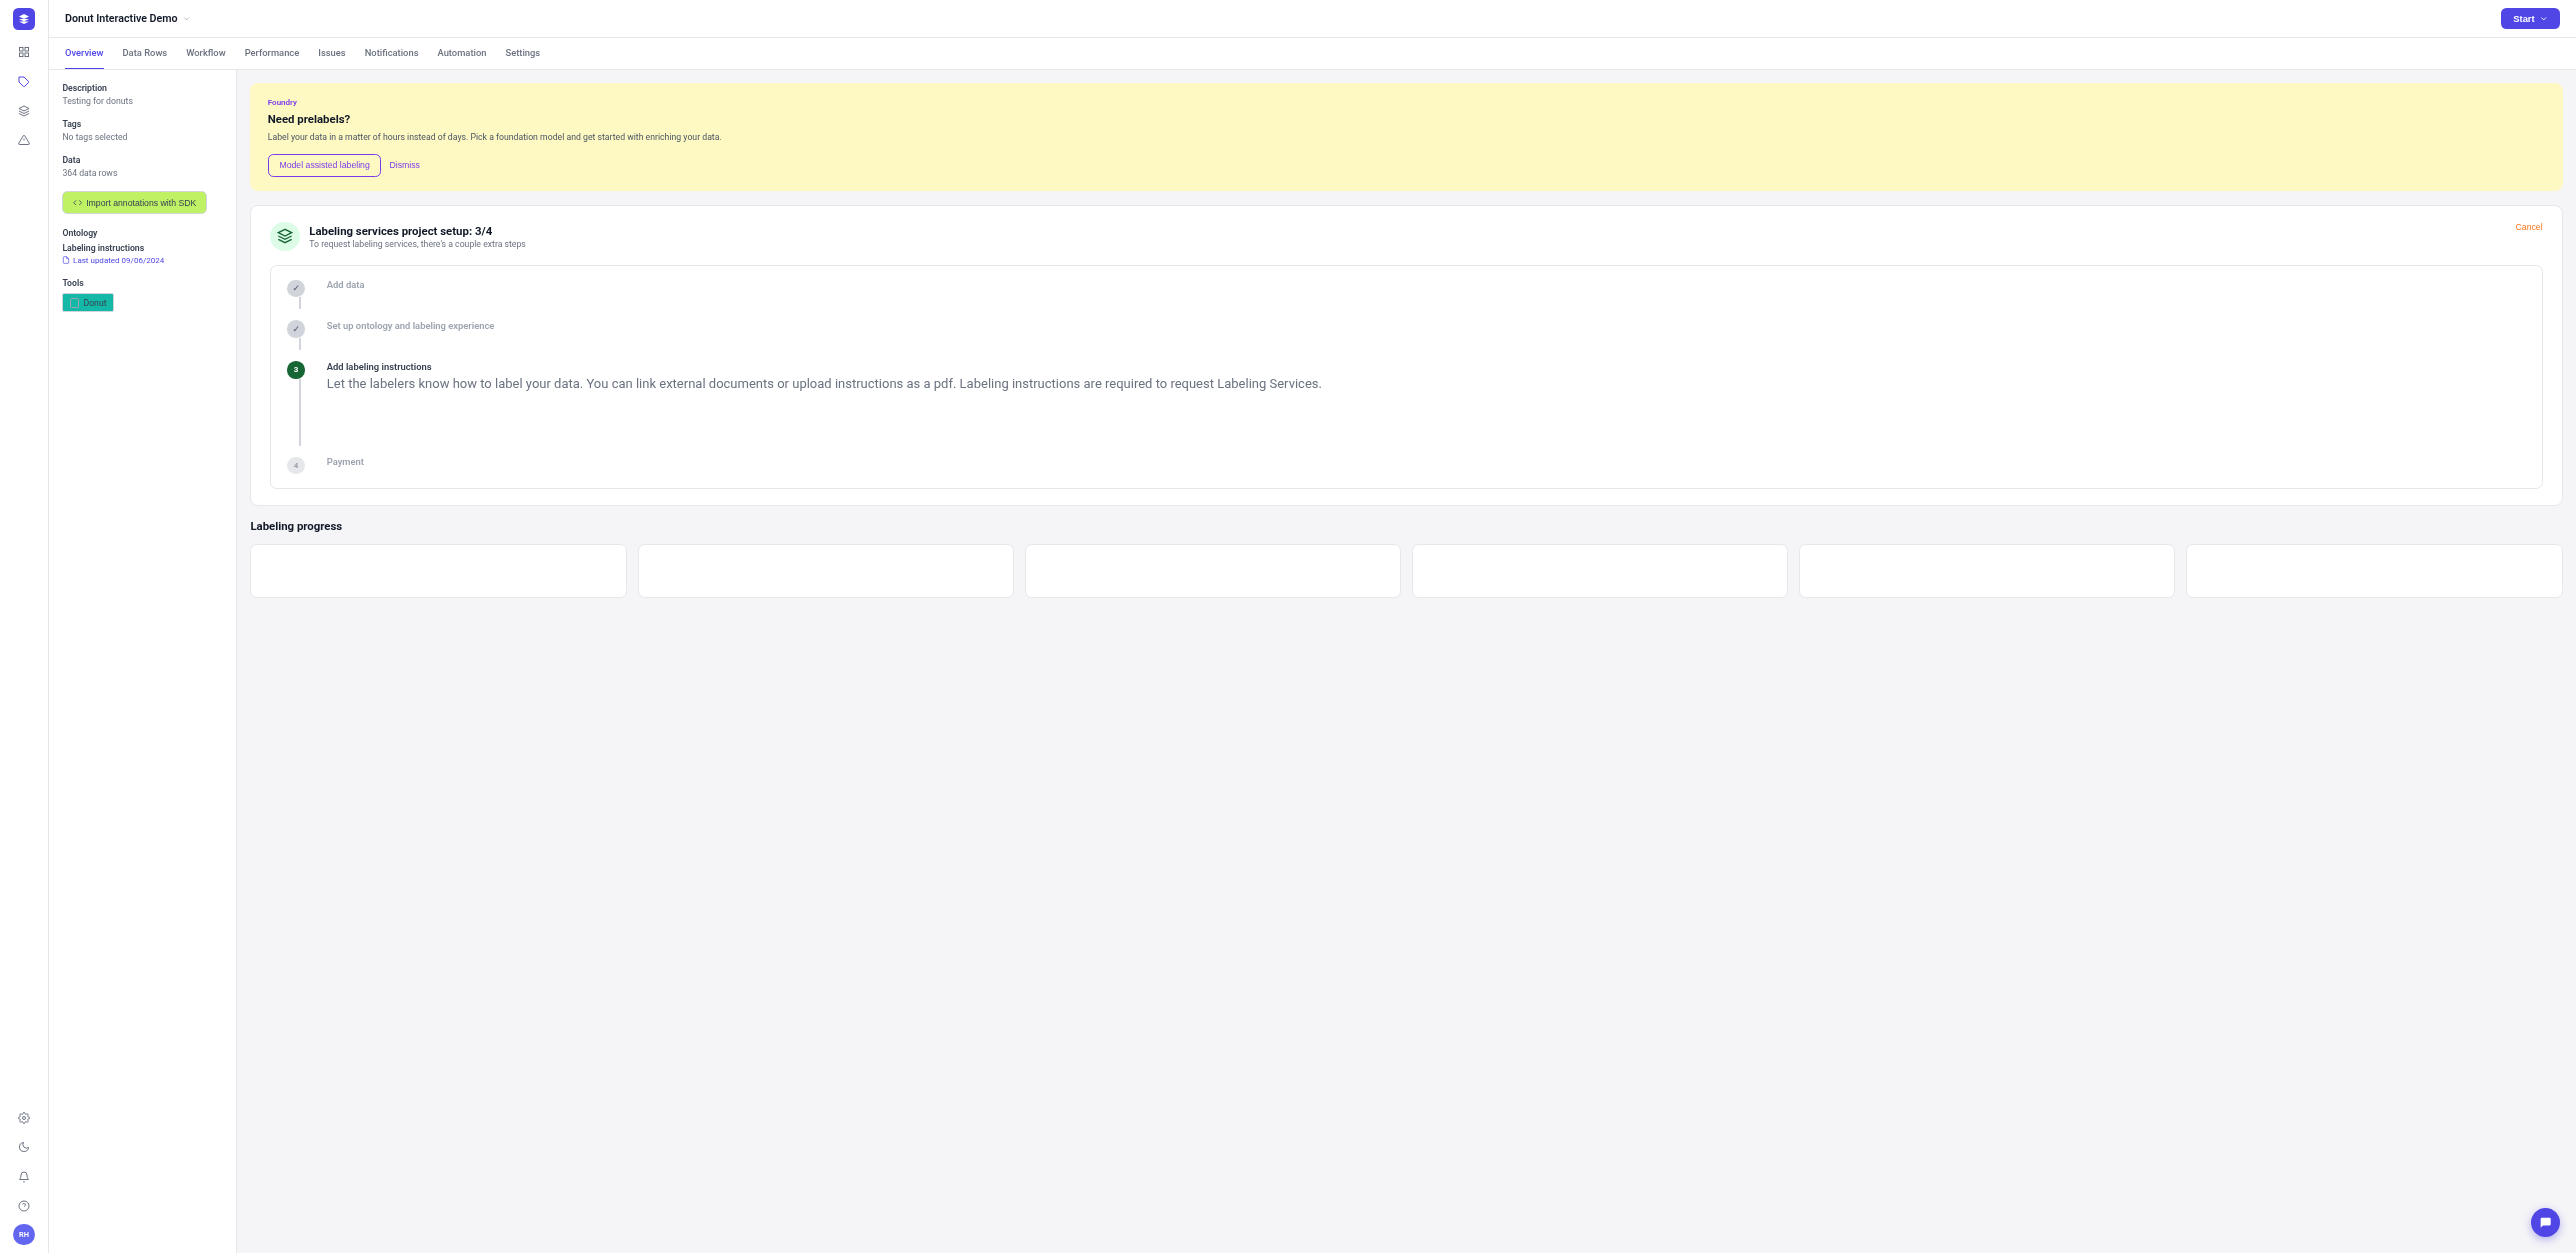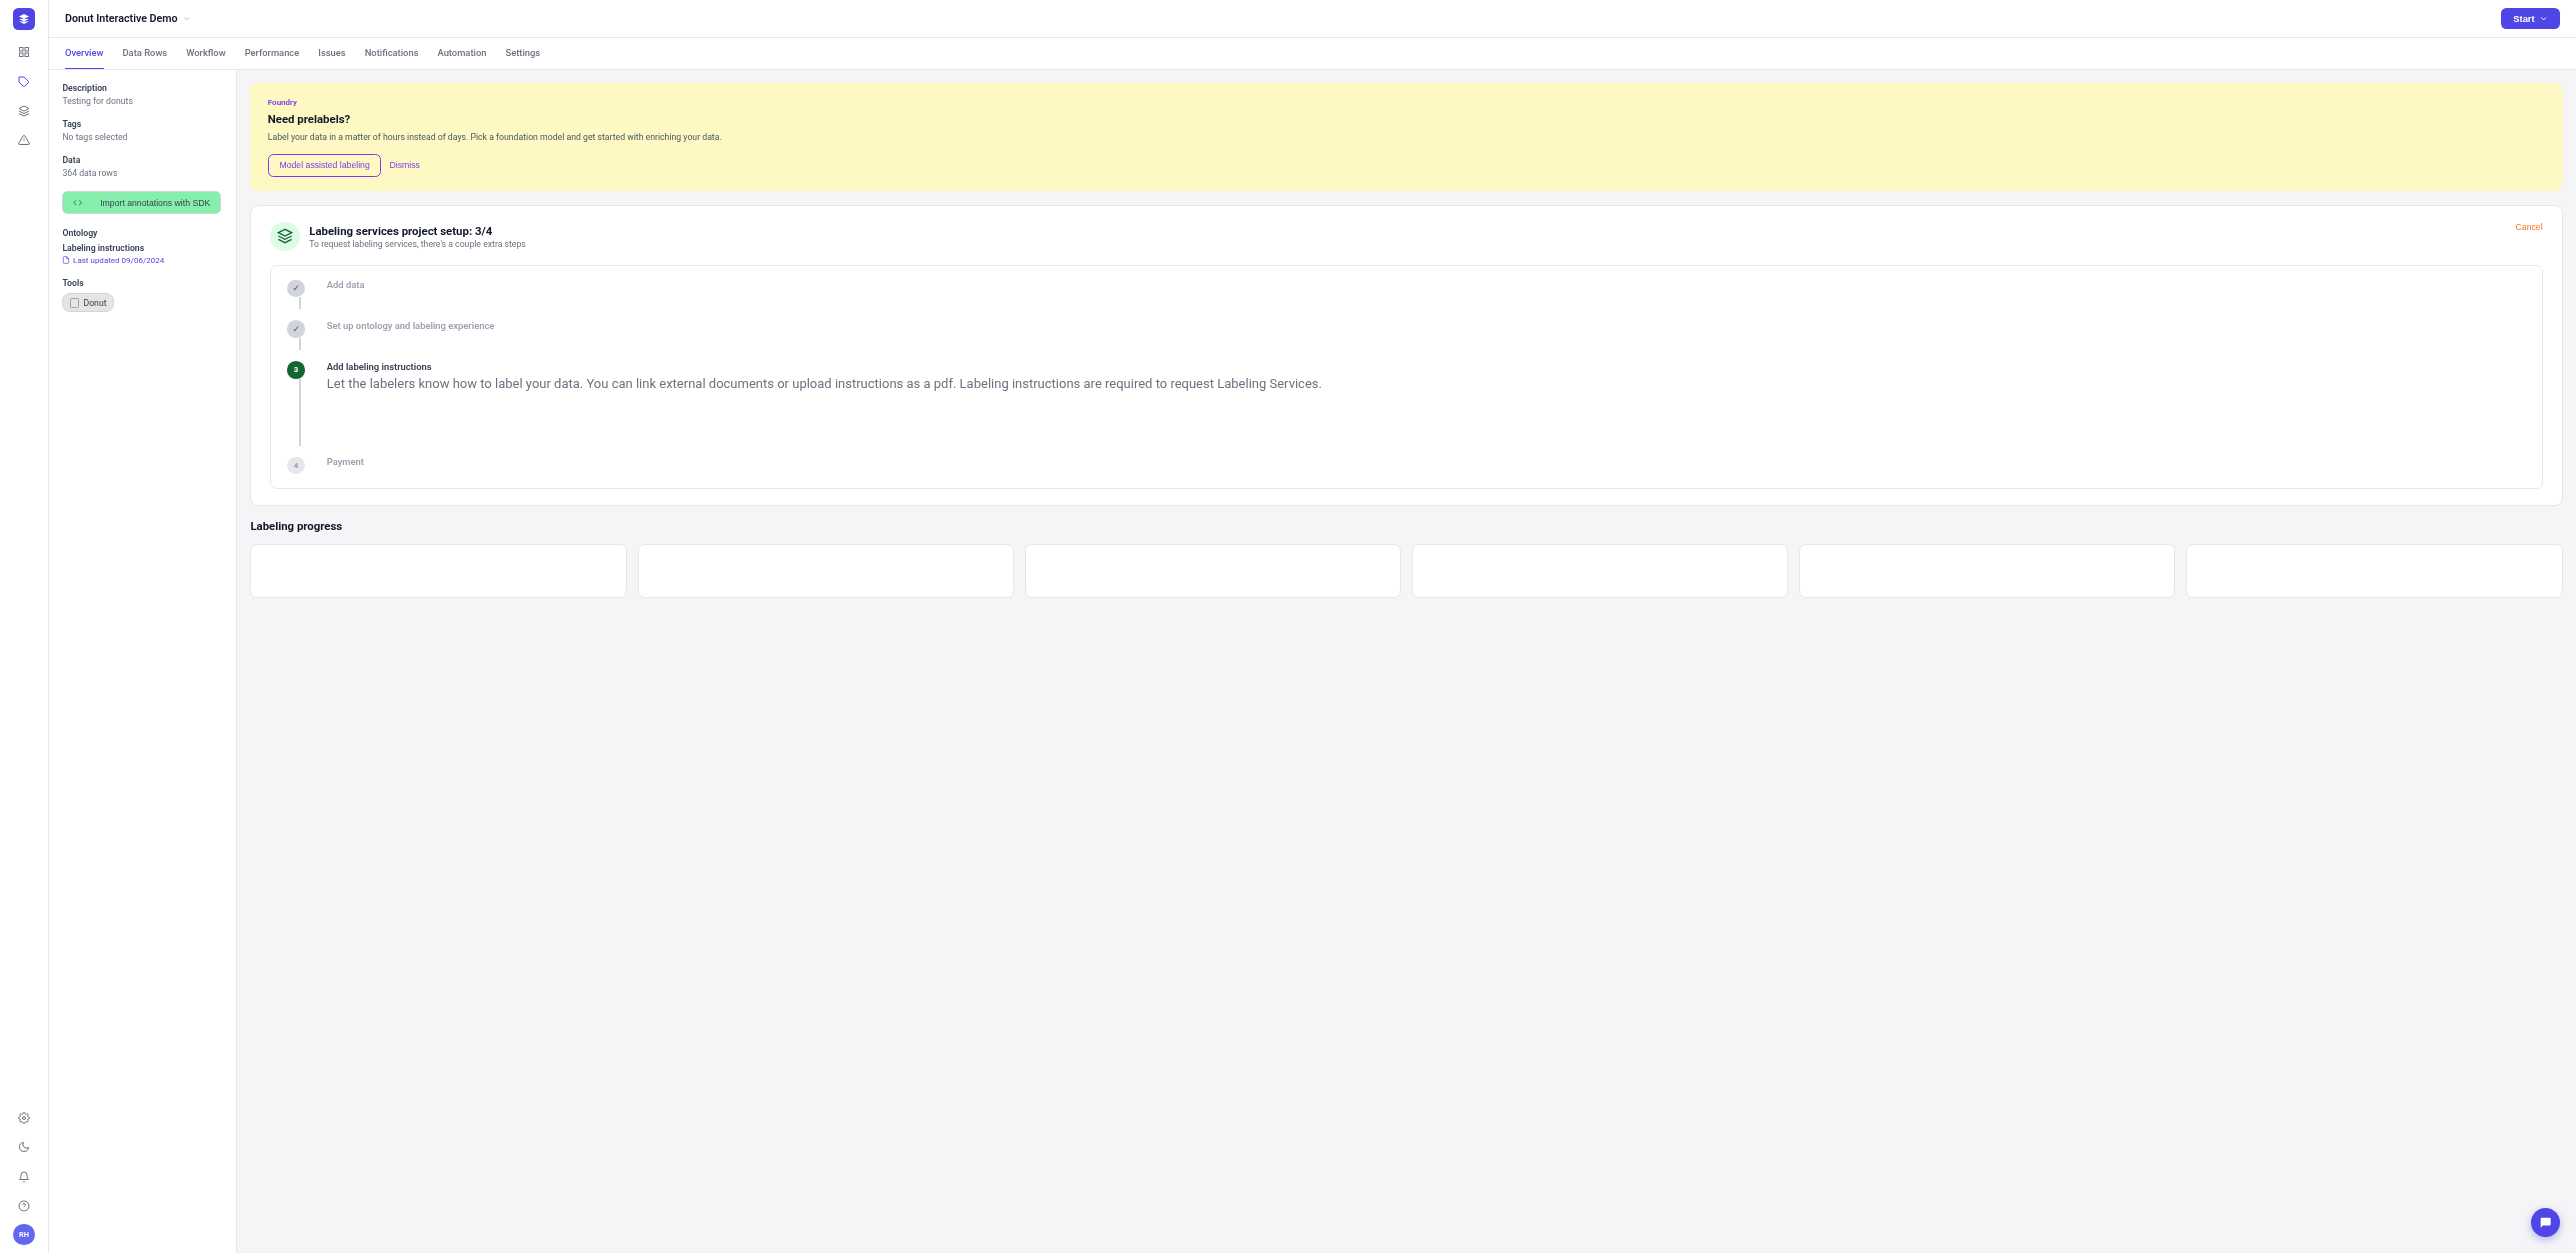--- a/index.html
+++ b/index.html
@@ -138,40 +138,40 @@
       color: #374151;
       margin-bottom: 2.7px;
     }
     .panel-value {
       font-size: 8.7px;
       color: #6b7280;
     }
     .import-btn {
       display: flex;
       align-items: center;
-      gap: 18px;
+      gap: 4px;
       border: 0.7px solid #d1d5db;
       border-radius: 5.4px;
       padding: 5.4px 9.4px;
       font-size: 8.7px;
       color: #374151;
-      background: #86efac;
+      background: #bef264;
       cursor: pointer;
       margin-top: 4px;
     }
     .tool-badge {
       display: flex;
       align-items: center;
       gap: 4px;
       border: 0.7px solid #d1d5db;
-      border-radius: 8px;
+      border-radius: 2px;
       padding: 3.4px 6.7px;
       font-size: 8.7px;
       color: #374151;
-      background: #e5e5e5;
+      background: #14b8a6;
       width: fit-content;
     }
     .tool-badge-box {
       width: 9.4px; height: 9.4px;
       border: 1px solid #9ca3af;
       border-radius: 1.3px;
     }
     .instructions-link {
       font-size: 8px;
       color: #4f46e5;

